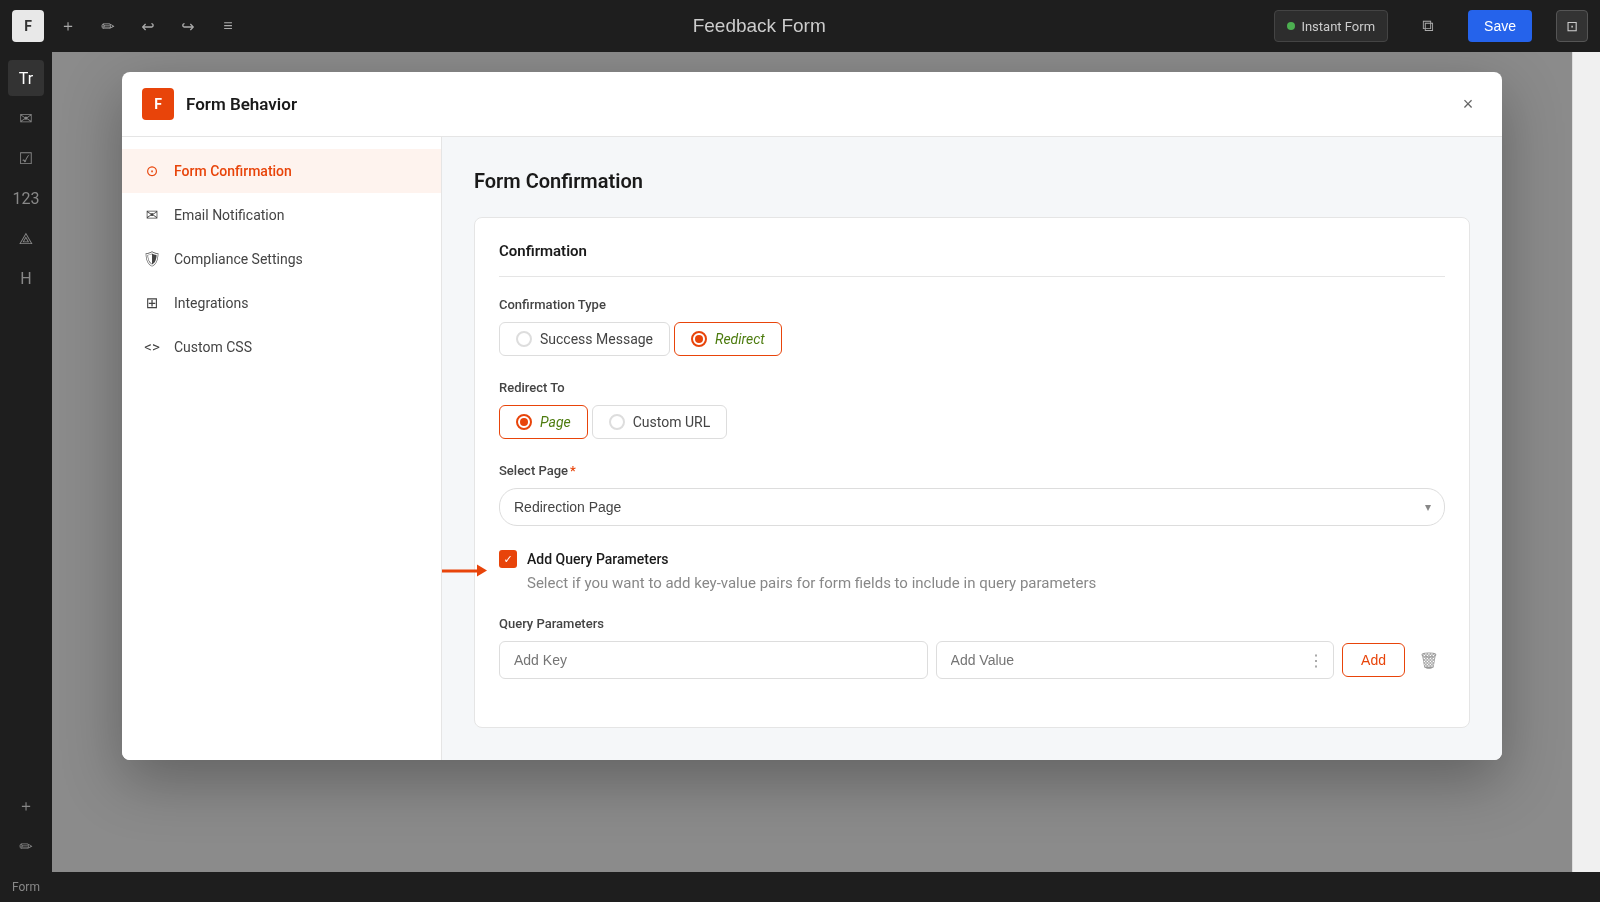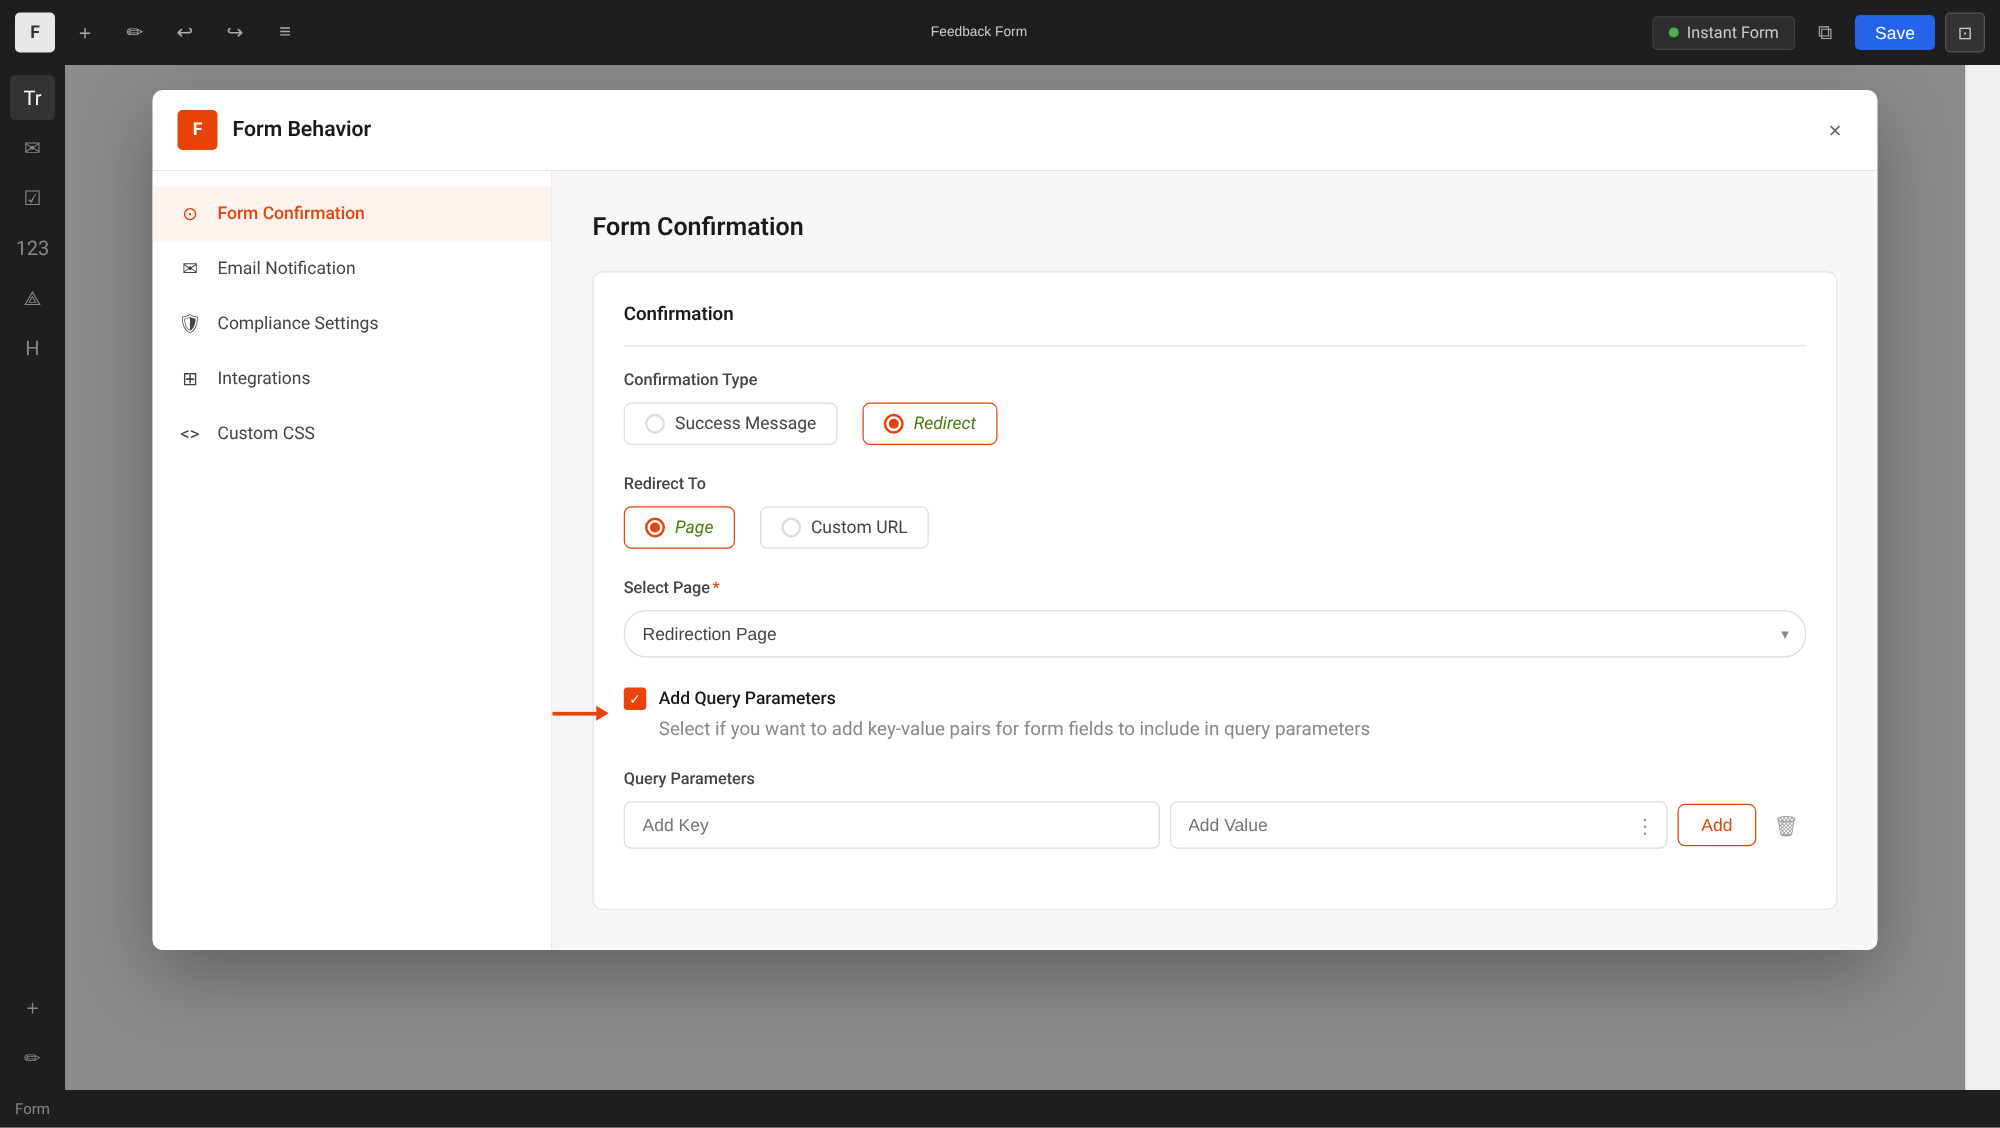--- a/index.html
+++ b/index.html
@@ -43,27 +43,27 @@
     .toolbar-title-area {
       flex: 1;
       display: flex;
       justify-content: center;
     }
     .toolbar-title-input {
       background: transparent;
       border: 1px solid transparent;
       border-radius: 4px;
       color: #ccc;
-      font-size: 11px;
+      font-size: 19px;
       padding: 4px 12px;
       text-align: center;
       width: 300px;
     }
     .toolbar-right {
-      display: flex; align-items: center; gap: 8px;
+      display: flex; gap: 24px;
     }
     .instant-form-badge {
       display: flex; align-items: center; gap: 6px;
       background: #2d2d2d;
       border: 1px solid #444;
       border-radius: 4px;
       padding: 5px 12px;
       color: #ccc;
       font-size: 13px;
     }
@@ -292,21 +292,21 @@
       margin-bottom: 10px;
     }
     .field-label .required {
       color: #e8440a;
       margin-left: 2px;
     }
 
     
     .radio-group {
       display: flex;
-      gap: 20px;
+      gap: 4px;
     }
     .radio-option {
       display: flex;
       align-items: center;
       gap: 8px;
       padding: 8px 16px;
       border: 1.5px solid #ddd;
       border-radius: 6px;
       cursor: pointer;
       font-size: 14px;

